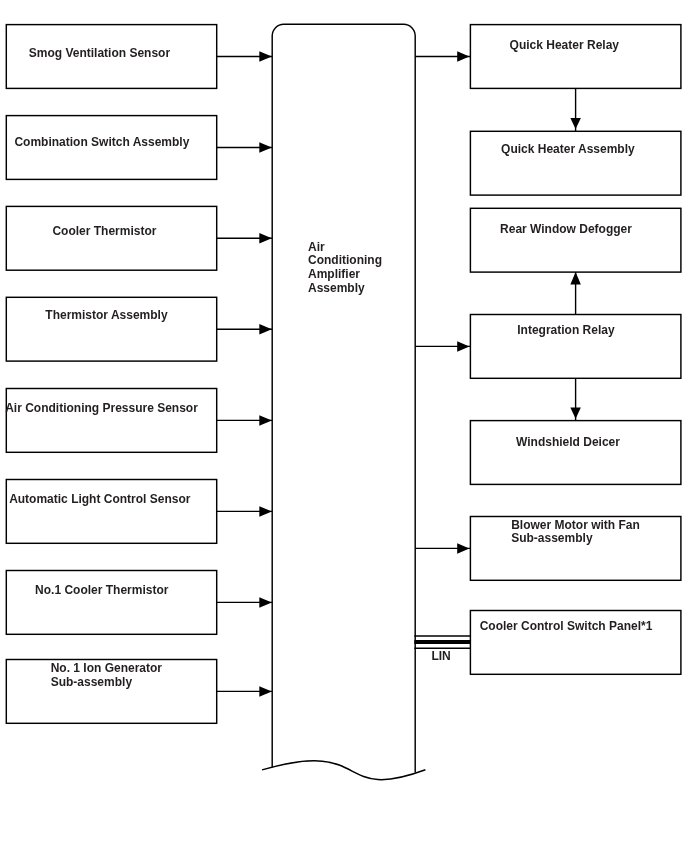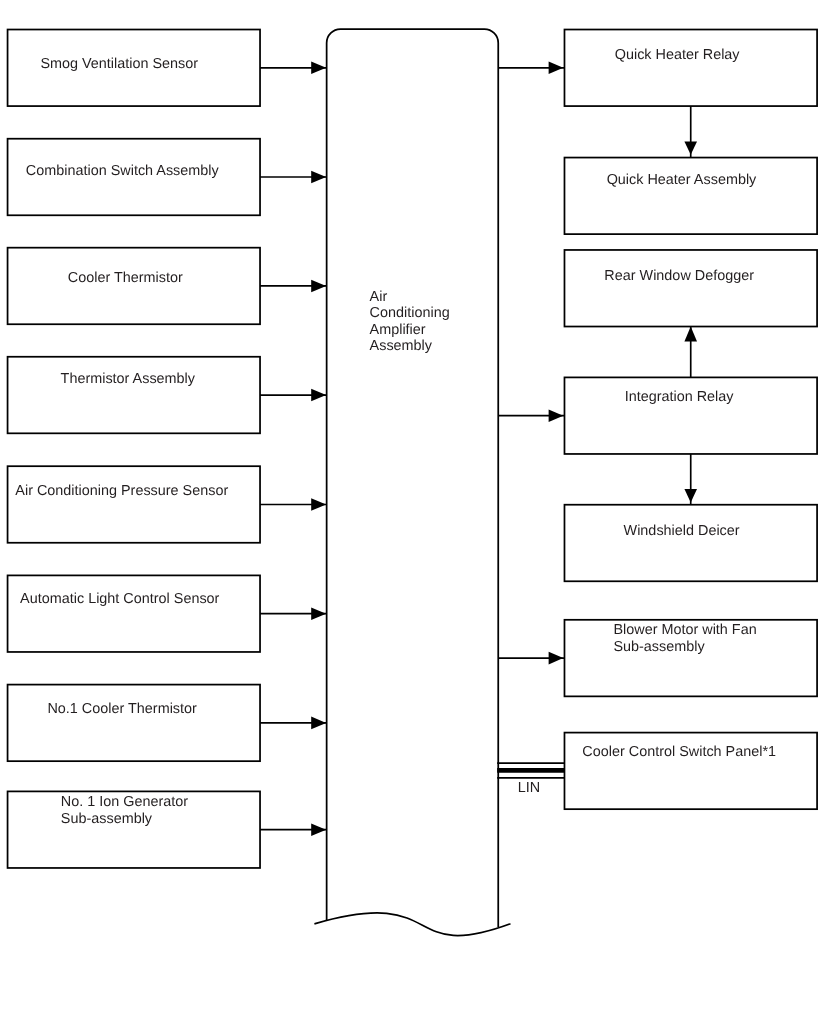--- a/index.html
+++ b/index.html
@@ -1,20 +1,20 @@
 <!DOCTYPE html>
 <html><head>
 <meta charset="utf-8">
 <style>
   html, body { margin:0; padding:0; background:#ffffff; }
   body {
     width: 688px; height: 852px; overflow: hidden;
     font-family: "Liberation Sans", sans-serif;
   }
-  #diagram-root { position: relative; width: 688px; height: 692px; background:#ffffff; }
+  #diagram-root { position: relative; width: 688px; height: 692px; background:#ffffff;font-weight:bold; }
   svg.board { display:block; transform: translateZ(0); }
   .blk-rect { fill:#ffffff; stroke:#000000; stroke-width:1.45; }
   .amp-shape { fill:none; stroke:#000000; stroke-width:1.45; stroke-linecap:butt; }
   .conn { stroke:#000000; stroke-width:1.4; fill:none; }
   .arrow-head { fill:#000000; stroke:none; }
   .bus-line { stroke:#000000; fill:none; }
   svg text.lbl {
     font-family: "Liberation Sans", sans-serif;
     font-size: 12px;
     fill: #231f20;

